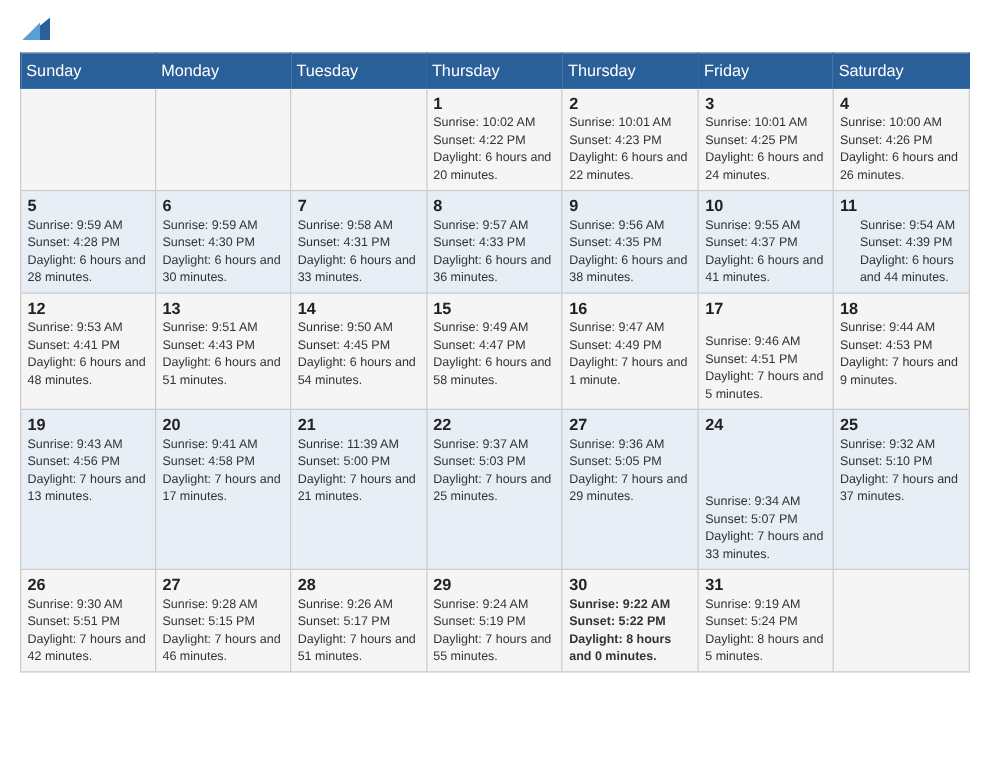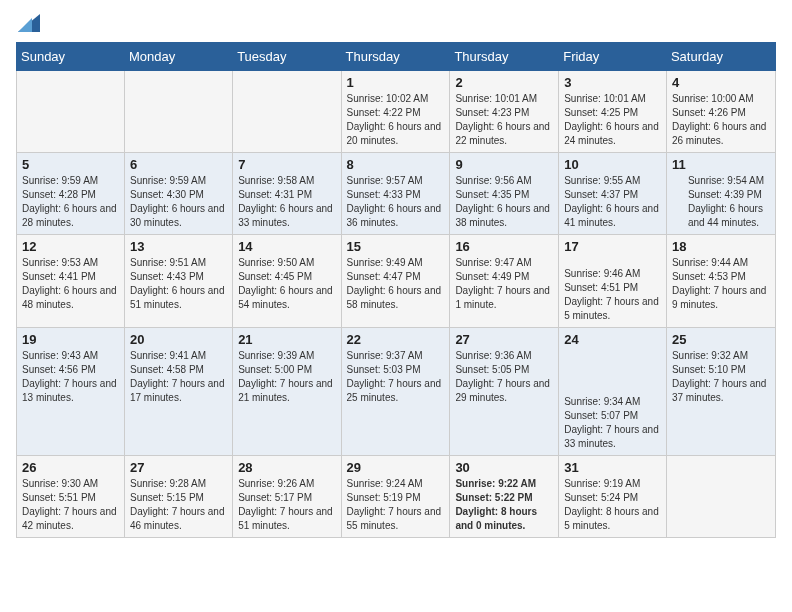--- a/index.html
+++ b/index.html
@@ -250,21 +250,21 @@
 Daylight: 7 hours and 13 minutes.</div>
         </td>
         <td>
           <div class="day-number">20</div>
           <div class="day-info" style="white-space: pre-line;">Sunrise: 9:41 AM
 Sunset: 4:58 PM
 Daylight: 7 hours and 17 minutes.</div>
         </td>
         <td>
           <div class="day-number">21</div>
-          <div class="day-info" style="white-space: pre-line;">Sunrise: 9:39 AM
+          <div class="day-info" style="white-space: pre-line;">Sunrise: 11:39 AM
 Sunset: 5:00 PM
 Daylight: 7 hours and 21 minutes.</div>
         </td>
         <td>
           <div class="day-number">22</div>
           <div class="day-info" style="white-space: pre-line;">Sunrise: 9:37 AM
 Sunset: 5:03 PM
 Daylight: 7 hours and 25 minutes.</div>
         </td>
         <td>

